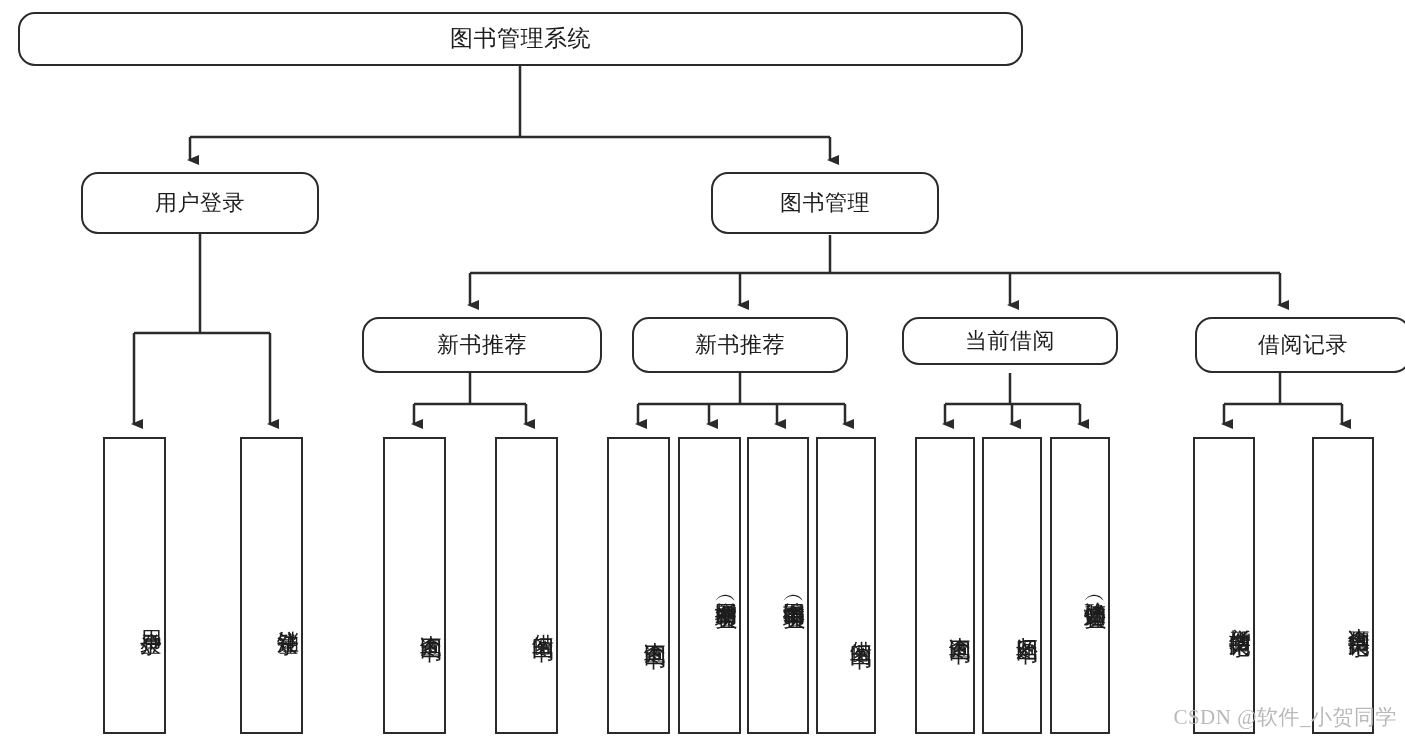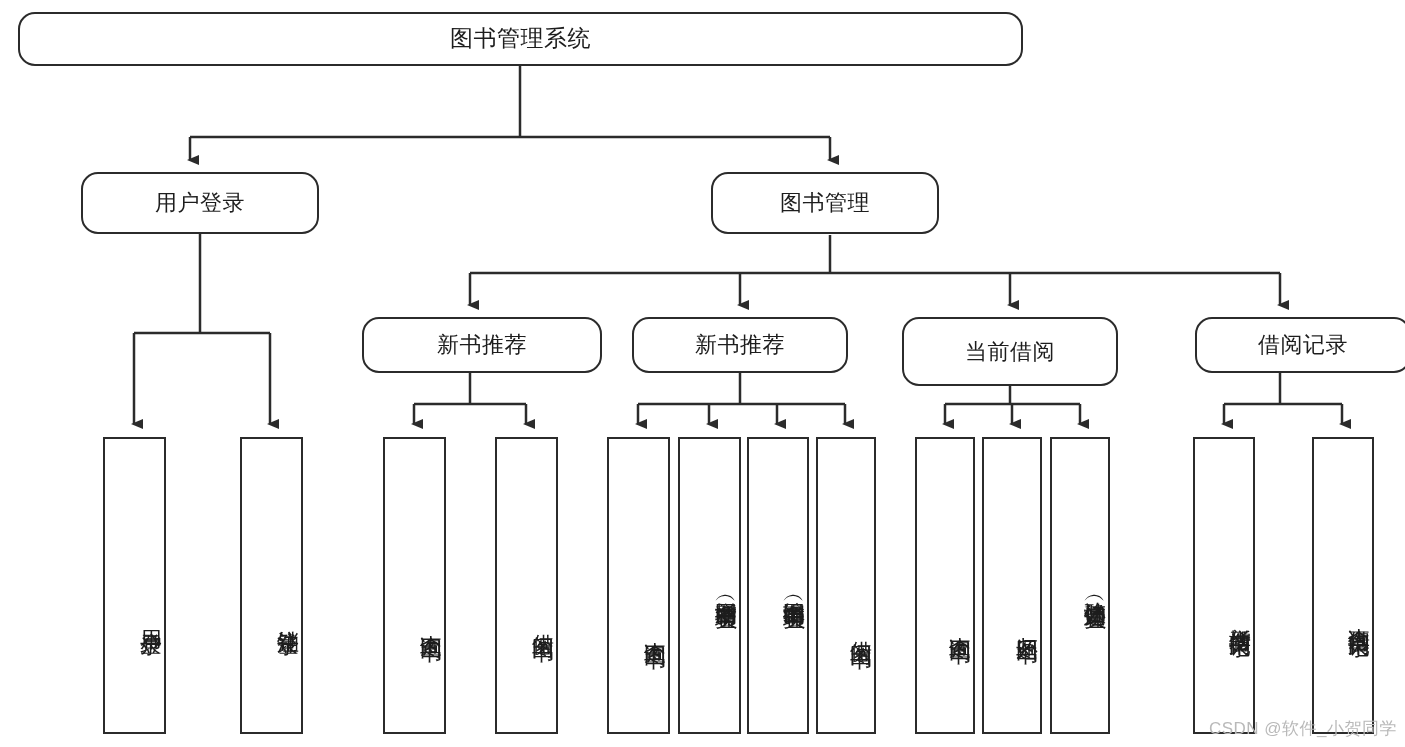--- a/index.html
+++ b/index.html
@@ -66,25 +66,26 @@
   }
   .node.vert.mid4 {
     padding-top: 75px;
   }
   .node.root {
     font-size: 23px;
   }
   .watermark {
     position: absolute;
     right: 8px;
-    bottom: 7px;
-    font-size: 17px;
+    bottom: 16px;
+    font-size: 21px;
     color: #b9b9b9;
     white-space: nowrap;
     letter-spacing: 0.5px;
+    font-family: Liberation Serif, serif;
   }
 </style>
 </head>
 <body>
 
 <div id="canvas">
 
   <svg id="wires" viewBox="0 0 1405 747">
     <defs>
       <marker id="arrow" markerWidth="12" markerHeight="12" refX="5" refY="9" orient="auto" markerUnits="userSpaceOnUse">
@@ -135,21 +136,21 @@
     </g>
   </svg>
 
   <div class="node horiz root" style="left:18px; top:12px; width:1005px; height:54px;">图书管理系统</div>
 
   <div class="node horiz" style="left:81px; top:172px; width:238px; height:62px;">用户登录</div>
   <div class="node horiz" style="left:711px; top:172px; width:228px; height:62px;">图书管理</div>
 
   <div class="node horiz" style="left:362px; top:317px; width:240px; height:56px;">新书推荐</div>
   <div class="node horiz" style="left:632px; top:317px; width:216px; height:56px;">新书推荐</div>
-  <div class="node horiz" style="left:902px; top:317px; width:216px; height:69px;">当前借阅</div>
+  <div class="node horiz" style="left:902px; top:317px; width:216px; height:48px;">当前借阅</div>
   <div class="node horiz" style="left:1172px; top:317px; width:216px; height:56px;margin-left:23px;">借阅记录</div>
 
   <div class="node vert mid" style="left:103px; top:437px; width:63px; height:297px;">用户登录</div>
   <div class="node vert mid" style="left:240px; top:437px; width:63px; height:297px;">注销登录</div>
 
   <div class="node vert mid2" style="left:383px; top:437px; width:63px; height:297px;">查询图书</div>
   <div class="node vert mid2" style="left:495px; top:437px; width:63px; height:297px;">借阅图书</div>
 
   <div class="node vert mid3" style="left:607px; top:437px; width:63px; height:297px;">查询图书</div>
   <div class="node vert tight" style="left:678px; top:437px; width:63px; height:297px;">新增图书（管理员）</div>

